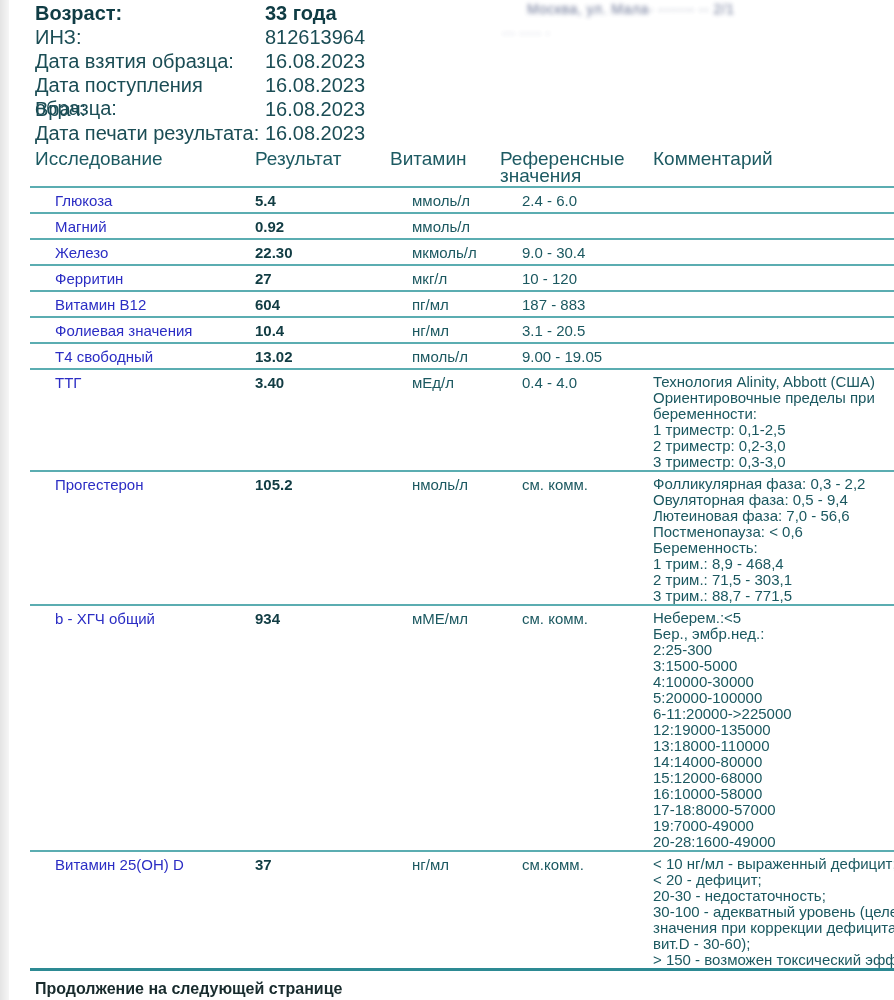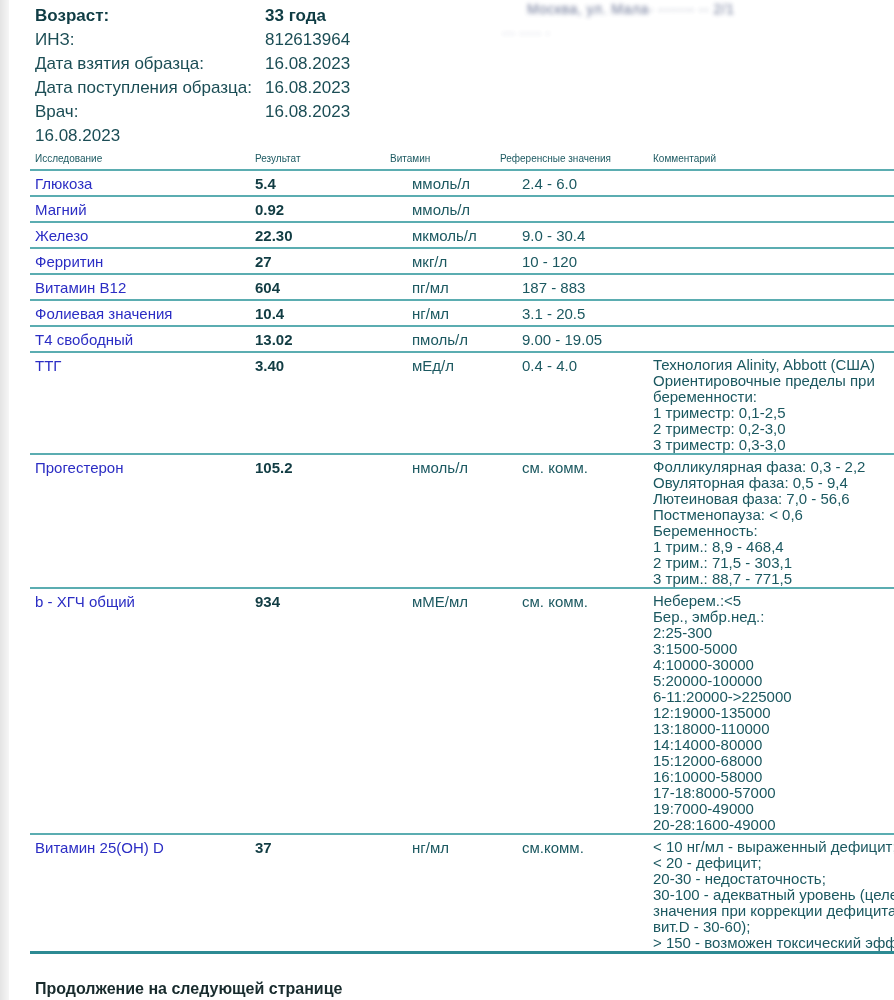--- a/index.html
+++ b/index.html
@@ -12,31 +12,31 @@
                background:linear-gradient(to right,#e4e4e4,#f6f6f6); }
 
   
   .blur-addr { position:absolute; left:527px; top:1px; color:#44517a;
                filter:blur(2px); opacity:.8; font-size:14px; letter-spacing:.5px;
                white-space:nowrap; }
   .blur-addr .line2 { margin-top:9px; margin-left:-25px; font-size:12px; opacity:.75; }
 
   
   .info { position:absolute; left:35px; top:2px; }
-  .info-row { display:flex; height:24px; font-size:17px; color:#1b4d55;align-items:flex-end; }
+  .info-row { display:flex; height:24px; font-size:20px; color:#1b4d55; }
   .info-row .lbl { width:230px; }
   .info-row.bold { font-weight:bold; color:#0f3c44; }
 
   
   .table { position:absolute; left:30px; top:146px; width:964px; }
   .thead, .trow { display:grid; grid-template-columns:220px 135px 110px 153px 346px;
                   border-bottom:2px solid #5badb1; }
-  .th { color:#1d5a62; font-size:10px; line-height:17px; padding:4px 6px 2px 5px; }
+  .th { color:#1d5a62; font-size:19px; line-height:17px; padding:4px 6px 2px 5px; }
   .c  { font-size:15px; line-height:17px; padding:4px 4px 3px 5px; }
-  .name    { color:#2b2dc4; }
+  .name    { color:#2b2dc4;margin-left:20px; }
   .result  { color:#113c43; font-weight:bold; }
   .units, .ref { color:#1b5860;margin-left:22px; }
   .comment { color:#1b5860; white-space:pre-line; line-height:16px; padding-bottom:0; }
   .trow.thick { border-bottom:3px solid #2d8a93; }
 
   .footer { position:absolute; left:35px; top:980px; font-size:16px; font-weight:bold;
             color:#182b2d; }
 </style>
 </head>
 <body>
@@ -65,20 +65,21 @@
     </div>
     <div class="info-row">
       <span class="lbl">Дата поступления образца:</span>
       <span class="val">16.08.2023</span>
     </div>
     <div class="info-row">
       <span class="lbl">Врач:</span>
       <span class="val">16.08.2023</span>
     </div>
     <div class="info-row">
+      <span class="lbl">Дата печати результата:</span>
       <span class="val">16.08.2023</span>
     </div>
   </div>
 
   <div class="table">
     <div class="thead">
       <div class="th">Исследование</div>
       <div class="th">Результат</div>
       <div class="th">Витамин</div>
       <div class="th">Референсные значения</div>

